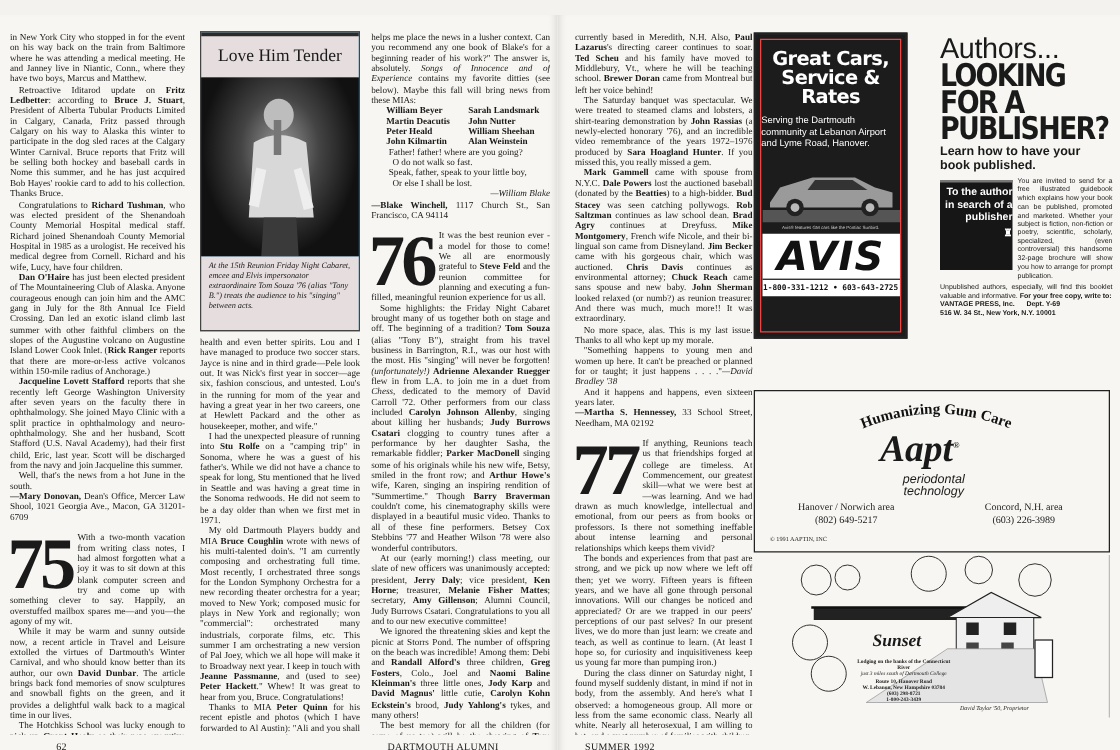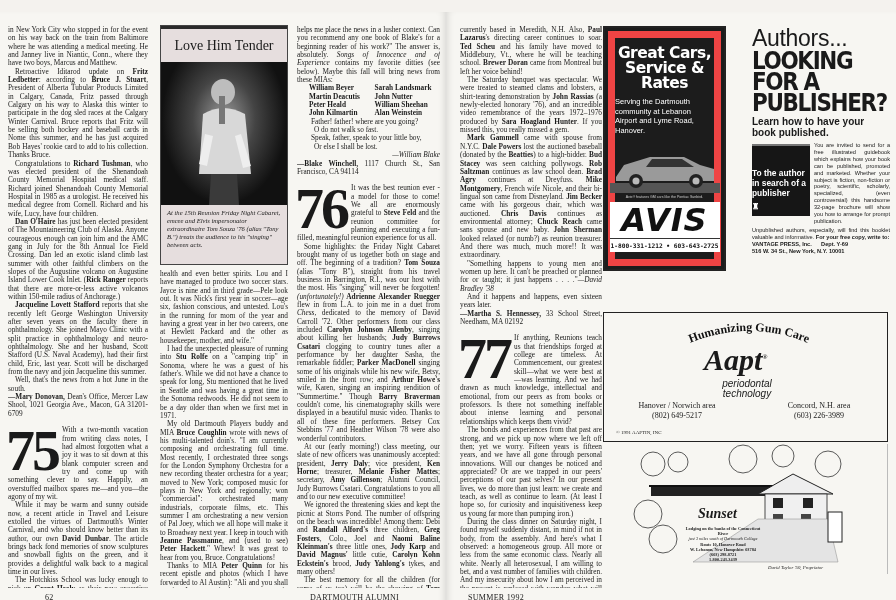--- a/index.html
+++ b/index.html
@@ -19,34 +19,34 @@
   .photo-title { height: 36px; display: flex; align-items: center; justify-content: center; font-size: 14px; border-top: 3px solid #2a2a2a; background: #e6dede; }
   .photo-img { height: 143px; background: radial-gradient(ellipse at 50% 40%, #9a9a9a 0%, #444 35%, #111 70%); position: relative; overflow: hidden; }
   .photo-figure { position: absolute; left: 32px; top: 12px; width: 64px; height: 131px; }
   .photo-caption { padding: 4px 6px; font-size: 6.6px; line-height: 8px; font-style: italic; background: #e6dede; height: 59px; }
   .mia-grid { display: grid; grid-template-columns: 1fr 1fr; padding-left: 12px; font-weight: bold; }
   .poem { padding-left: 14px; text-indent: 0; }
   .attrib { text-align: right; font-style: italic; }
   .folio { position: absolute; top: 581px; font-size: 8px; letter-spacing: 0.3px; }
   
   .ad-avis { position: absolute; left: 603px; top: 14px; width: 123px; height: 245px; border: 2px solid #222; background: #1c1c1c; color: #fff; padding: 3px; }
-  .ad-avis-inner { border: 7px solid #ef4444; height: 100%; display: flex; flex-direction: column; align-items: center; }
+  .ad-avis-inner { border: 1px solid #ef4444; height: 100%; display: flex; flex-direction: column; align-items: center; }
   .avis-headline { font-family: "DejaVu Sans", sans-serif; font-weight: bold; font-size: 15.5px; line-height: 15px; text-align: center; margin-top: 8px; letter-spacing: -0.5px; }
   .avis-sub { font-family: "Liberation Sans", sans-serif; font-size: 7.5px; line-height: 9.5px; text-align: left; margin-top: 6px; }
   .avis-car { width: 110px; height: 50px; margin-top: 8px; }
   .avis-note { font-family: "Liberation Sans", sans-serif; font-size: 3.6px; margin-top: 2px; color: #ccc; }
   .avis-logo { background: #fff; color: #111; width: 110px; height: 36px; margin-top: 3px; display: flex; align-items: center; justify-content: center; font-family: "DejaVu Sans", sans-serif; font-weight: bold; font-style: italic; font-size: 32px; letter-spacing: 1px; }
   .avis-phone { background: #fff; color: #111; width: 110px; font-family: "DejaVu Sans Mono", monospace; font-weight: bold; font-size: 6.2px; text-align: center; padding: 3px 0; border-top: 1px solid #333; }
   
   .ad-authors { position: absolute; left: 749px; top: 12px; width: 144px; height: 287px; font-family: "Liberation Sans", sans-serif; padding: 2px 3px; }
   .authors-top { font-size: 23px; line-height: 24px; letter-spacing: -0.3px; }
   .authors-big { font-family: "DejaVu Sans", sans-serif; font-weight: bold; font-size: 25px; line-height: 21px; letter-spacing: -1.6px; transform: scaleX(0.86); transform-origin: left; white-space: nowrap; }
   .authors-learn { font-weight: bold; font-size: 10px; line-height: 11px; margin-top: 3px; }
   .authors-body { font-size: 5.6px; line-height: 6.9px; text-align: justify; margin-top: 4px; }
-  .authors-book { float: left; width: 58px; height: 72px; background: #161616; color: #fff; font-weight: bold; font-size: 8.4px; line-height: 10px; text-align: left; padding-top: 22px; margin: 2px 4px 2px 0; border-top: 2px solid #777; }
+  .authors-book { float: left; width: 58px; height: 72px; background: #161616; color: #fff; font-weight: bold; font-size: 8.4px; line-height: 10px; text-align: right; padding-top: 2px; margin: 2px 4px 2px 0; border-top: 2px solid #777; }
   .authors-addr { font-weight: bold; }
   
   .ad-aapt { position: absolute; left: 603px; top: 300px; width: 285px; height: 130px; border: 1.5px solid #222; background: #f7f6f2; }
   .aapt-arc { position: absolute; left: 60px; top: 2px; width: 170px; height: 40px; }
   .aapt-logo { position: absolute; left: 100px; top: 30px; font-family: "Liberation Serif", serif; font-weight: bold; font-style: italic; font-size: 30px; }
   .aapt-reg { font-size: 7px; font-style: normal; vertical-align: super; }
   .aapt-tag { position: absolute; left: 108px; top: 66px; font-family: "Liberation Sans", sans-serif; font-style: italic; font-size: 10px; line-height: 10px; text-align: center; width: 70px; }
   .aapt-loc { position: absolute; top: 88px; font-size: 8px; line-height: 10px; text-align: center; }
   .aapt-copy { position: absolute; left: 12px; top: 117px; font-size: 5px; }
   
@@ -131,20 +131,21 @@
 
     <div class="folio" style="left:10px;padding-left:35px;">62</div>
     <div class="folio" style="left:310px;">DARTMOUTH ALUMNI MAGAZINE</div>
   </div>
 
   <div class="page page-right">
     <div class="col" style="left:14px; top:14px; width:142px; height:562px;">
       <p class="noindent"><span>currently based in Meredith, N.H. Also, </span><b>Paul Lazarus</b><span>'s directing career continues to soar. </span><b>Ted Scheu</b><span> and his family have moved to Middlebury, Vt., where he will be teaching school. </span><b>Brewer Doran</b><span> came from Montreal but left her voice behind!</span></p>
       <p><span>The Saturday banquet was spectacular. We were treated to steamed clams and lobsters, a shirt-tearing demonstration by </span><b>John Rassias</b><span> (a newly-elected honorary '76), and an incredible video remembrance of the years 1972–1976 produced by </span><b>Sara Hoagland Hunter</b><span>. If you missed this, you really missed a gem.</span></p>
       <p><b>Mark Gammell</b><span> came with spouse from N.Y.C. </span><b>Dale Powers</b><span> lost the auctioned baseball (donated by the </span><b>Beatties</b><span>) to a high-bidder. </span><b>Bud Stacey</b><span> was seen catching pollywogs. </span><b>Rob Saltzman</b><span> continues as law school dean. </span><b>Brad Agry</b><span> continues at Dreyfuss. </span><b>Mike Montgomery</b><span>, French wife Nicole, and their bi-lingual son came from Disneyland. </span><b>Jim Becker</b><span> came with his gorgeous chair, which was auctioned. </span><b>Chris Davis</b><span> continues as environmental attorney; </span><b>Chuck Reach</b><span> came sans spouse and new baby. </span><b>John Sherman</b><span> looked relaxed (or numb?) as reunion treasurer. And there was much, much more!! It was extraordinary.</span></p>
+      <p>No more space, alas. This is my last issue. Thanks to all who kept up my morale.</p>
       <p><span>"Something happens to young men and women up here. It can't be preached or planned for or taught; it just happens . . . ."</span><i>—David Bradley '38</i></p>
       <p>And it happens and happens, even sixteen years later.</p>
       <p class="noindent"><b>—Martha S. Hennessey,</b><span> 33 School Street, Needham, MA 02192</span></p>
       <div style="height:8px;"></div>
       <p class="noindent"><span class="bignum">77</span><span>If anything, Reunions teach us that friendships forged at college are timeless. At Commencement, our greatest skill—what we were best at—was learning. And we had drawn as much knowledge, intellectual and emotional, from our peers as from books or professors. Is there not something ineffable about intense learning and personal relationships which keeps them vivid?</span></p>
       <p>The bonds and experiences from that past are strong, and we pick up now where we left off then; yet we worry. Fifteen years is fifteen years, and we have all gone through personal innovations. Will our changes be noticed and appreciated? Or are we trapped in our peers' perceptions of our past selves? In our present lives, we do more than just learn: we create and teach, as well as continue to learn. (At least I hope so, for curiosity and inquisitiveness keep us young far more than pumping iron.)</p>
       <p>During the class dinner on Saturday night, I found myself suddenly distant, in mind if not in body, from the assembly. And here's what I observed: a homogeneous group. All more or less from the same economic class. Nearly all white. Nearly all heterosexual, I am willing to bet, and a vast number of families with children. And my insecurity about how I am perceived in the present is replaced with wonder: what will the 15th Reunion class look like 15 years from now? Will classmates from other economic classes, other races play a greater role? Will they celebrate renewed relationships with each other, without regard for sexual orientation? Will there be families, complete with children, headed by homosexual parents?</p>
     </div>
     <div class="folio" style="left:22px;">SUMMER 1992</div>
   </div>

